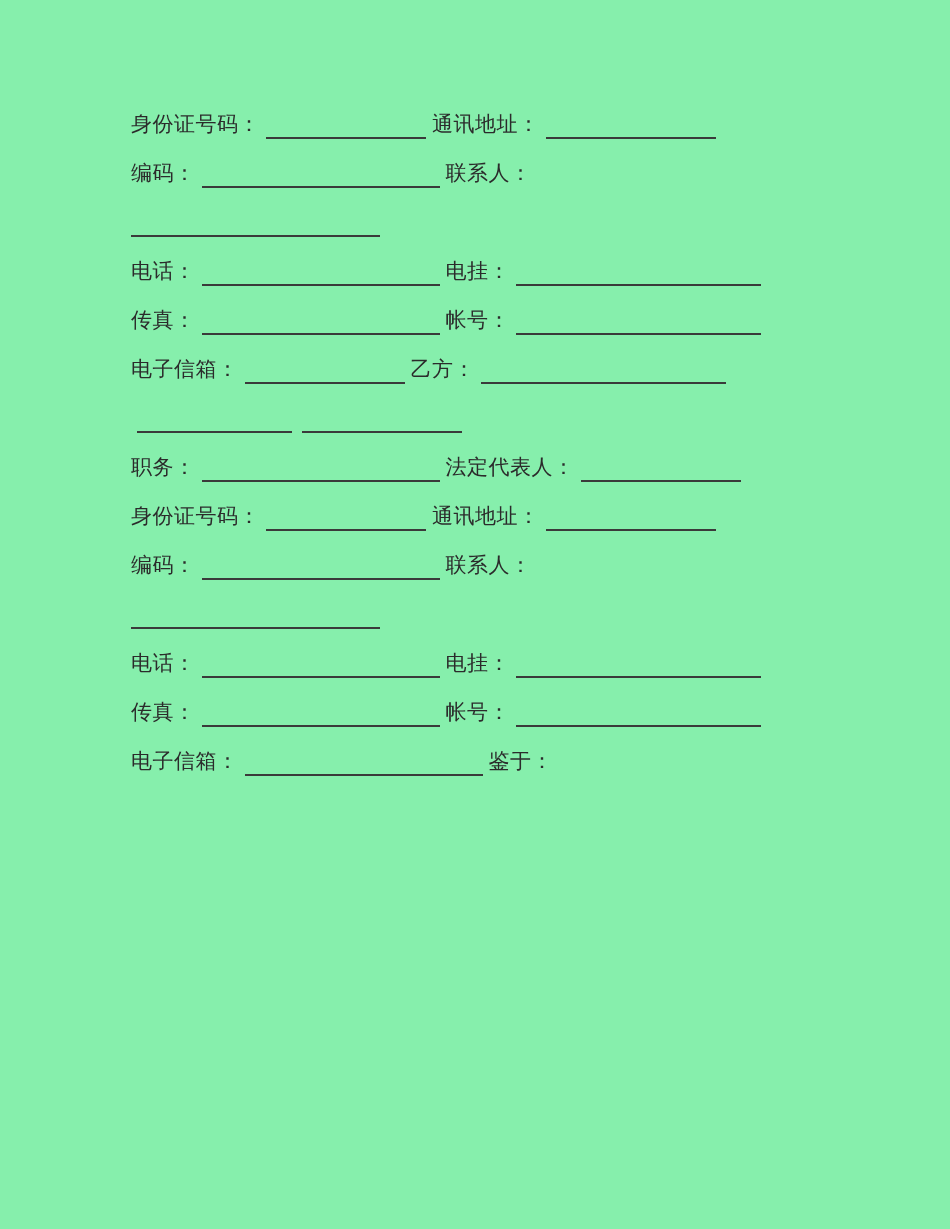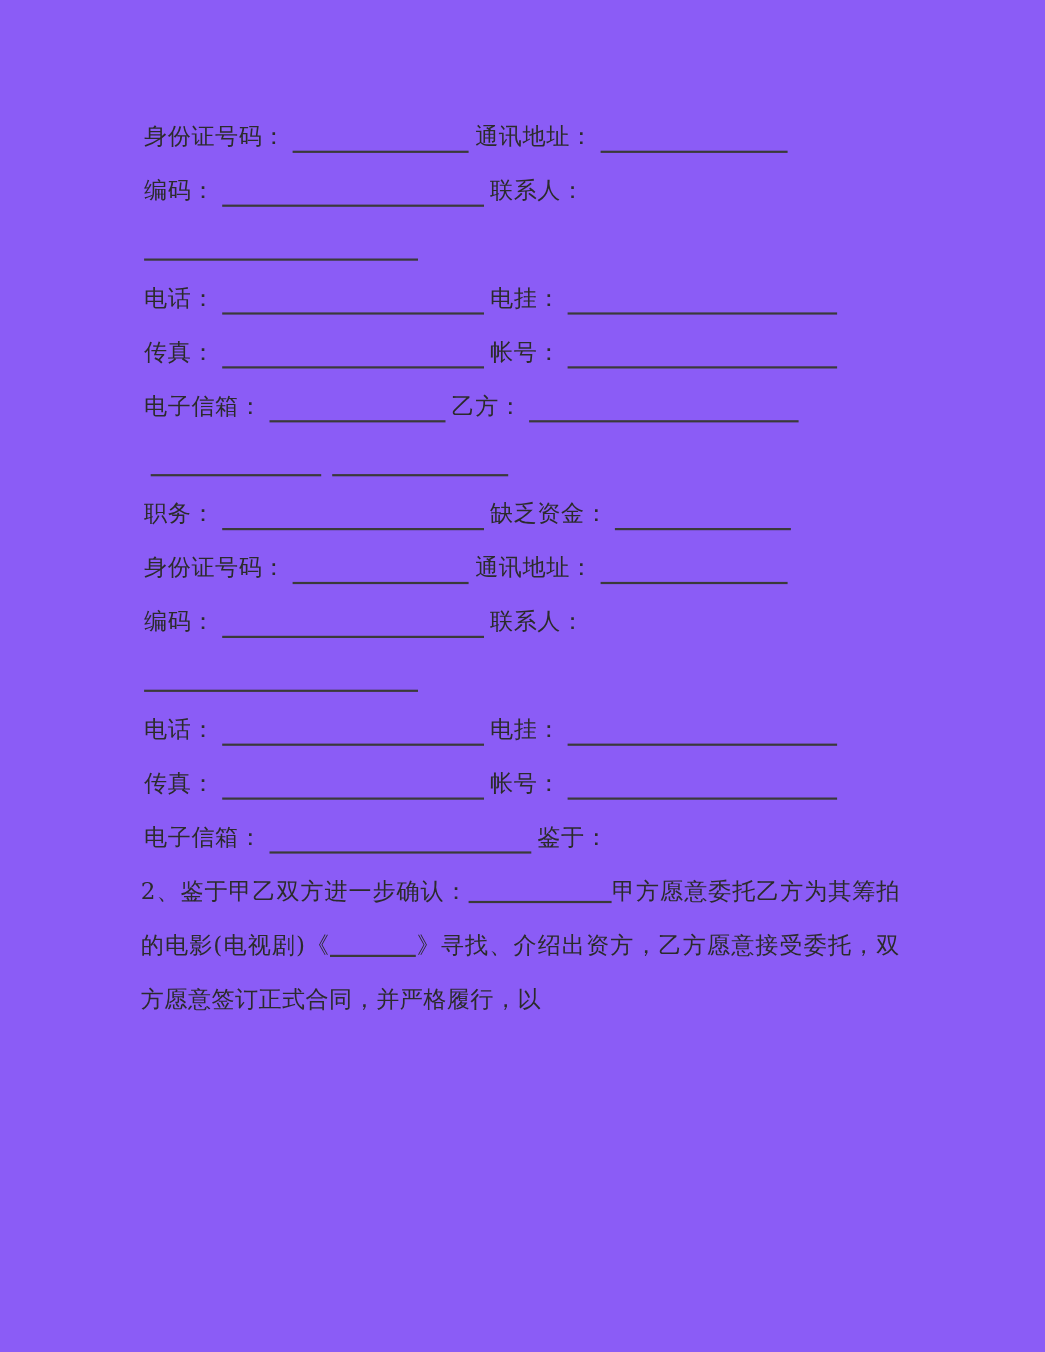--- a/index.html
+++ b/index.html
@@ -14,21 +14,21 @@
     color: #2b2b2b;
     position: relative;
     overflow: hidden;
   }
   .page {
     position: absolute;
     left: 0;
     top: 0;
     width: 950px;
     height: 1229px;
-    background: #8b5cf6;
+    background: #86efac;
   }
   .doc-body {
     position: absolute;
     left: 131px;
     top: 100px;
     width: 690px;
   }
 
   
   .form-line {
@@ -129,21 +129,21 @@
     </div>
 
     <div class="form-line">
       <span class="blank" style="width:155px"></span>
       <span class="blank" style="width:160px"></span>
     </div>
 
     <div class="form-line">
       <span class="lbl">职务：</span>
       <span class="blank" style="width:238px"></span>
-      <span class="lbl gap-sm">缺乏资金：</span>
+      <span class="lbl gap-sm">法定代表人：</span>
       <span class="blank" style="width:160px"></span>
     </div>
 
     <div class="form-line">
       <span class="lbl">身份证号码：</span>
       <span class="blank" style="width:160px"></span>
       <span class="lbl gap-sm">通讯地址：</span>
       <span class="blank" style="width:170px"></span>
     </div>
 
@@ -171,18 +171,15 @@
       <span class="blank" style="width:245px"></span>
     </div>
 
     <div class="form-line">
       <span class="lbl">电子信箱：</span>
       <span class="blank" style="width:238px"></span>
       <span class="lbl gap-sm">鉴于：</span>
     </div>
 
 
-    <p class="para">
-      <span>2、鉴于甲乙双方进一步确认：</span><span class="inline-blank" style="width:130px"></span><span>甲方愿意委托乙方为其筹拍的电影(电视剧)《</span><span class="inline-blank" style="width:78px"></span><span>》寻找、介绍出资方，乙方愿意接受委托，双方愿意签订正式合同，并严格履行，以</span>
-    </p>
 
   </div>
 </div>
 
 </body></html>

